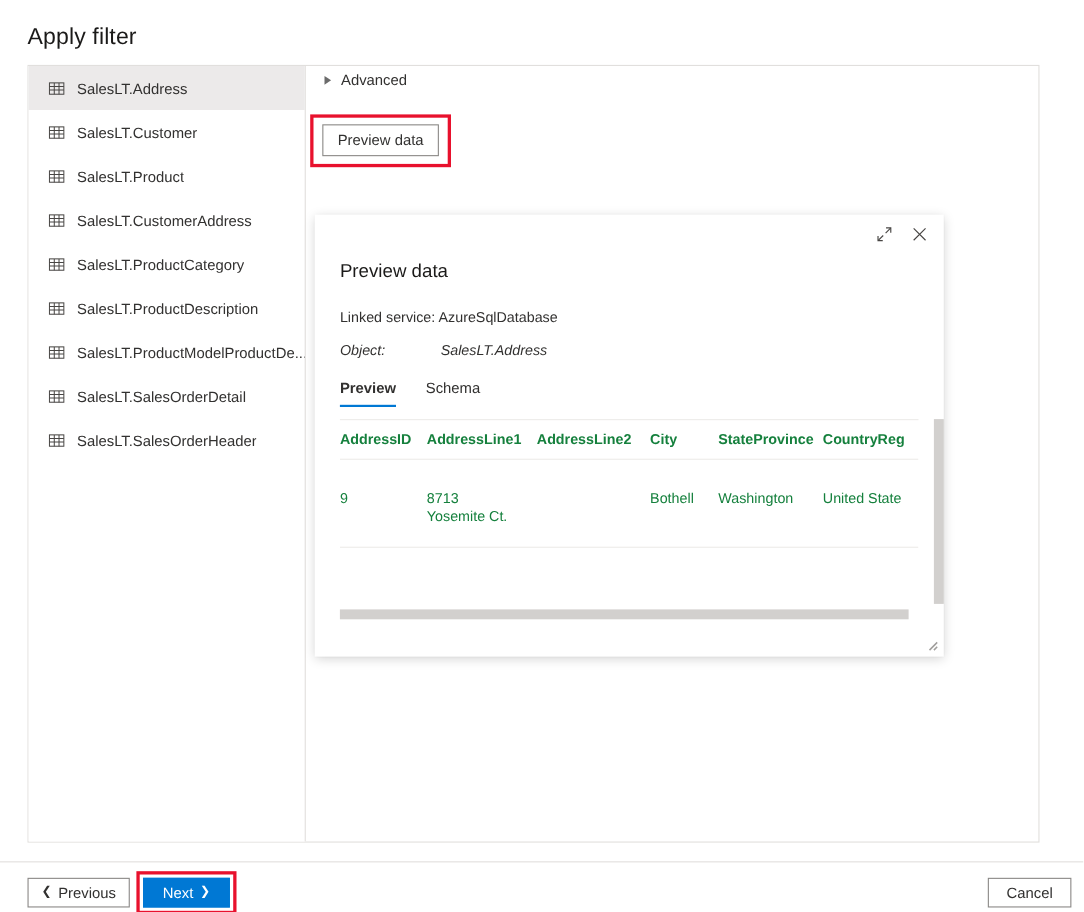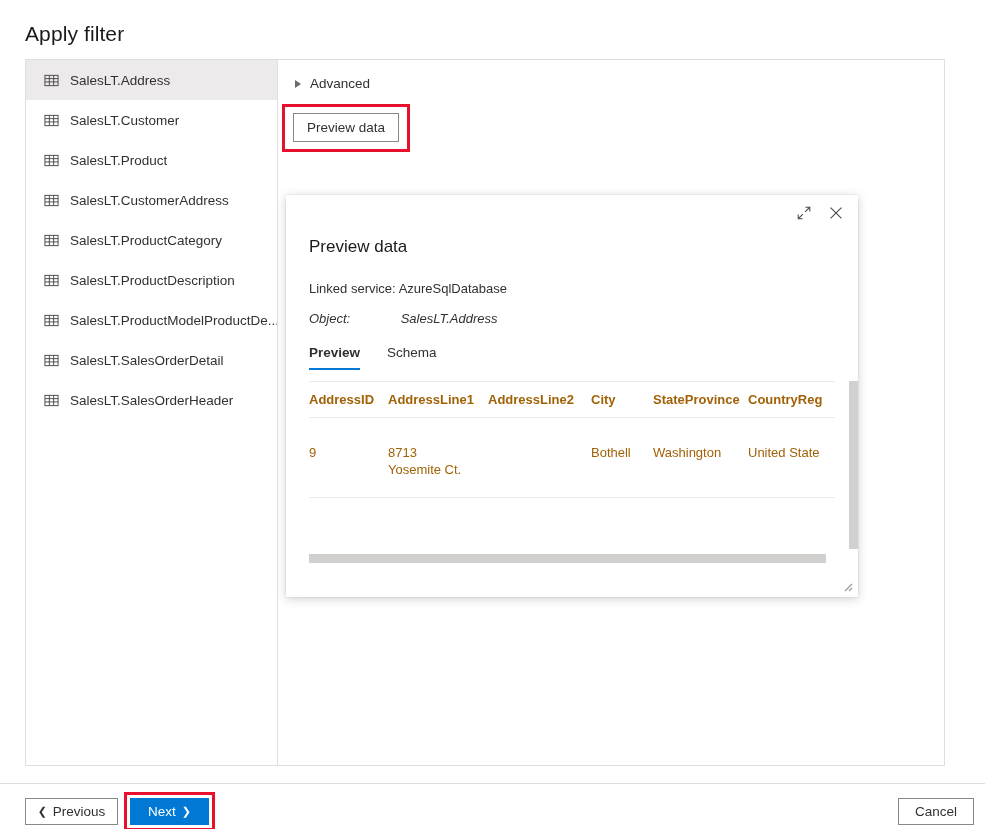--- a/index.html
+++ b/index.html
@@ -53,21 +53,21 @@
     user-select: none;
   }
   .table-item.selected { background: #eceaea; }
   .grid-icon { flex: 0 0 auto; width: 15px; height: 15px; display:block; }
   .item-label { white-space: nowrap; overflow: hidden; }
 
   
   .content-col { flex: 1; position: relative; height: 100%; }
 
   .advanced-row {
-    position: absolute; left: 17px; top: 16px;
+    position: absolute; left: 17px; top: 5px;
     display: flex; align-items: center; gap: 9px;
     font-size: 13.5px; color: #323130; cursor: pointer;
   }
   .tri { width: 0; height: 0; border-left: 6px solid #6b6b6b;
          border-top: 4.5px solid transparent; border-bottom: 4.5px solid transparent; }
 
   .preview-btn-box {
     position: absolute; left: 4px; top: 44px;
     border: 3px solid #e8112d; padding: 6px 8px 7px 8px;
   }
@@ -119,21 +119,21 @@
   .grid-wrap {
     position: absolute; left: 23px; top: 186px;
     width: 526px; height: 168px;
     border-top: 1px solid #edebe9;
     overflow: hidden;
   }
   .grid-inner { position: relative; width: 100%; height: 100%; }
   .grid-row {
     display: flex; align-items: flex-start;
     border-bottom: 1px solid #edebe9;
-    font-size: 13px; color: #a16207;
+    font-size: 13px; color: #15803d;
   }
   .grid-head { height: 36px; align-items: center; }
   .grid-head .cell { font-weight: bold; }
   .grid-body { height: 80px; padding-top: 26px; }
   .cell { flex: 0 0 auto; white-space: pre-line; line-height: 17px; }
   .c-id   { width: 79px; }
   .c-a1   { width: 100px; }
   .c-a2   { width: 103px; }
   .c-city { width: 62px; }
   .c-sp   { width: 95px; }

